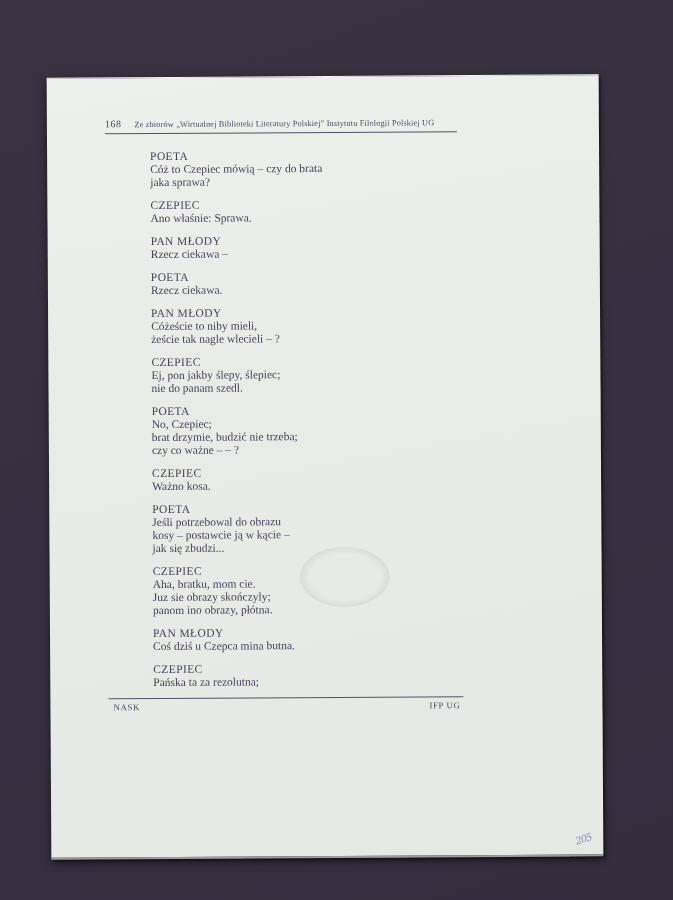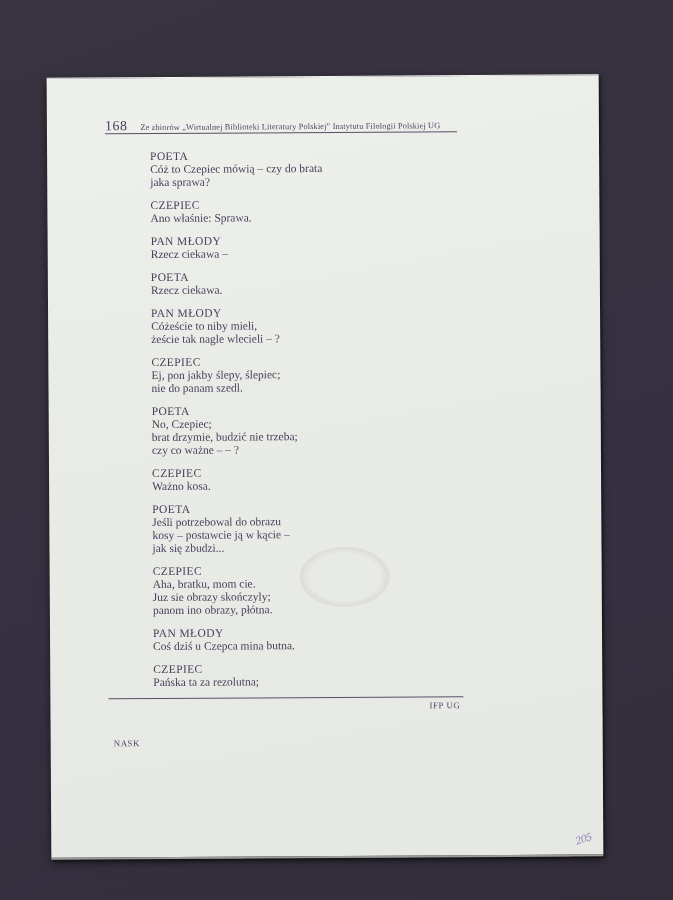--- a/index.html
+++ b/index.html
@@ -29,21 +29,21 @@
     background: radial-gradient(ellipse, rgba(190,190,180,0.0) 55%, rgba(175,172,160,0.25) 72%, rgba(190,190,180,0.0) 85%);
     pointer-events: none;
   }
   .page-header {
     position: absolute; left: 58px; top: 40px;
     width: 352px;
     display: flex; align-items: baseline;
     color: #4c4462;
     white-space: nowrap;
   }
-  .page-number { font-size: 14px; letter-spacing: 0.5px; }
+  .page-number { font-size: 10px; letter-spacing: 0.5px; }
   .header-source { font-size: 8.3px; margin-left: 13px; letter-spacing: 0.15px; }
   .header-rule {
     position: absolute; left: 58px; top: 55px;
     width: 352px; height: 1px;
     background: #575066;
   }
   .dialogue {
     position: absolute; left: 103px; top: 72px;
     color: #463e59;
   }
@@ -62,21 +62,21 @@
     width: 355px; height: 1px;
     background: #575066;
   }
   .page-footer {
     position: absolute; left: 58px; top: 624px;
     width: 352px;
     display: flex; justify-content: space-between;
     color: #4c4462;
     font-size: 8.8px; letter-spacing: 0.6px;
   }
-  .footer-left { margin-left: 5px; margin-top: 36px; }
+  .footer-left { margin-left: 5px; }
   .handwritten-mark {
     position: absolute; left: 524px; top: 758px;
     color: #8377b5;
     font-family: "DejaVu Serif", serif;
     font-style: italic;
     font-size: 10px;
     transform: rotate(-18deg);
     opacity: 0.85;
     letter-spacing: -1px;
   }

